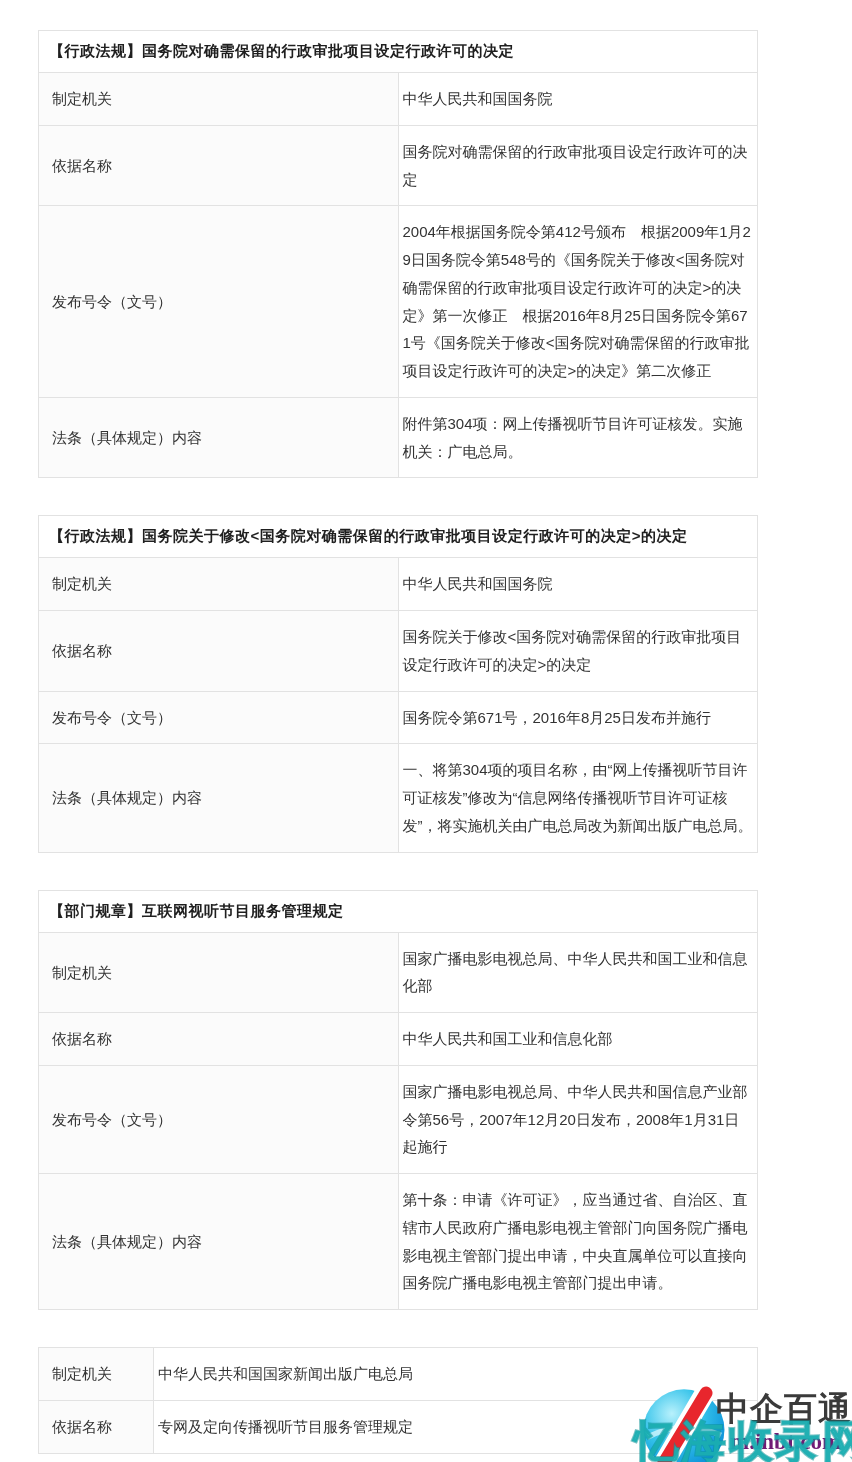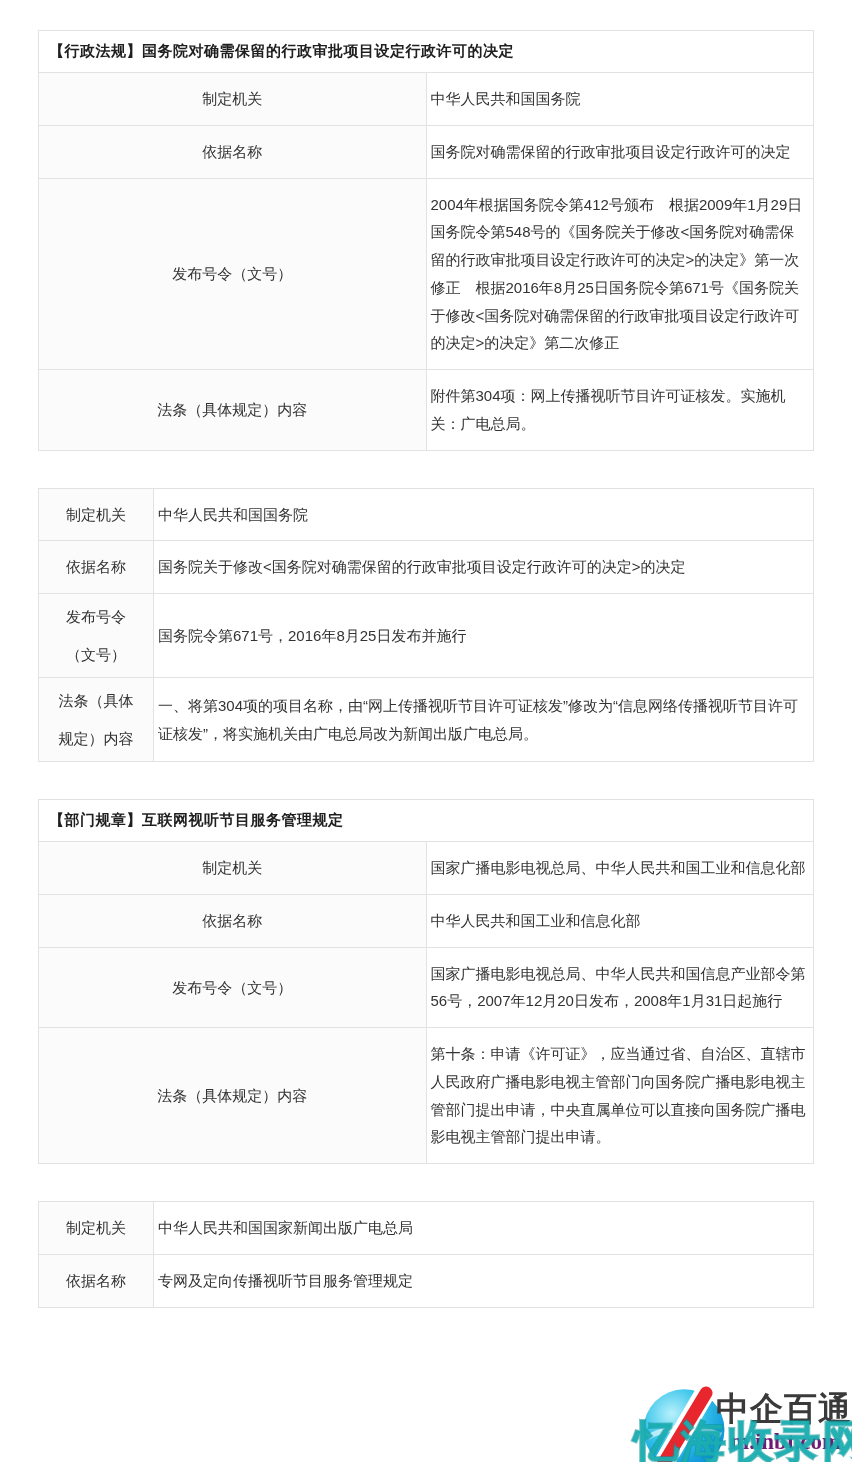--- a/index.html
+++ b/index.html
@@ -11,42 +11,42 @@
   body {
     position: relative;
     height: 1462px;
     overflow: hidden;
     color: #333333;
   }
   .page {
     padding: 30px 38px 0 38px;
   }
   table.law-table {
-    width: 776px;
+    width: 720px;
     border-collapse: collapse;
     margin-bottom: 37px;
     table-layout: fixed;
   }
   table.law-table th,
   table.law-table td {
     border: 1px solid #e2e2e2;
     font-size: 15px;
     vertical-align: middle;
   }
   table.law-table th.title-cell {
     text-align: left;
     font-weight: bold;
     color: #1f1f1f;
     padding: 11px 10px;
     background: #ffffff;
     letter-spacing: 0.5px;
   }
   td.lbl {
     width: 115px;
-    text-align: center;
+    text-align: left;
     color: #333333;
     background: #fbfbfb;
     line-height: 2.5;
     padding: 4px 13px;
   }
   td.val {
     padding: 12px 4px;
     line-height: 1.85;
     color: #333333;
     text-align: left;
@@ -135,20 +135,23 @@
     </tr>
     <tr>
       <td class="lbl">法条（具体规定）内容</td>
       <td class="val">附件第304项：网上传播视听节目许可证核发。实施机关：广电总局。</td>
     </tr>
   </tbody>
     </table>
 
   <table class="law-table">
     <tbody>
+        <tr>
+          <th class="title-cell" colspan="2">【行政法规】国务院关于修改&lt;国务院对确需保留的行政审批项目设定行政许可的决定&gt;的决定</th>
+        </tr>
     <tr>
       <td class="lbl">制定机关</td>
       <td class="val">中华人民共和国国务院</td>
     </tr>
     <tr>
       <td class="lbl">依据名称</td>
       <td class="val">国务院关于修改&lt;国务院对确需保留的行政审批项目设定行政许可的决定&gt;的决定</td>
     </tr>
     <tr>
       <td class="lbl">发布号令（文号）</td>

